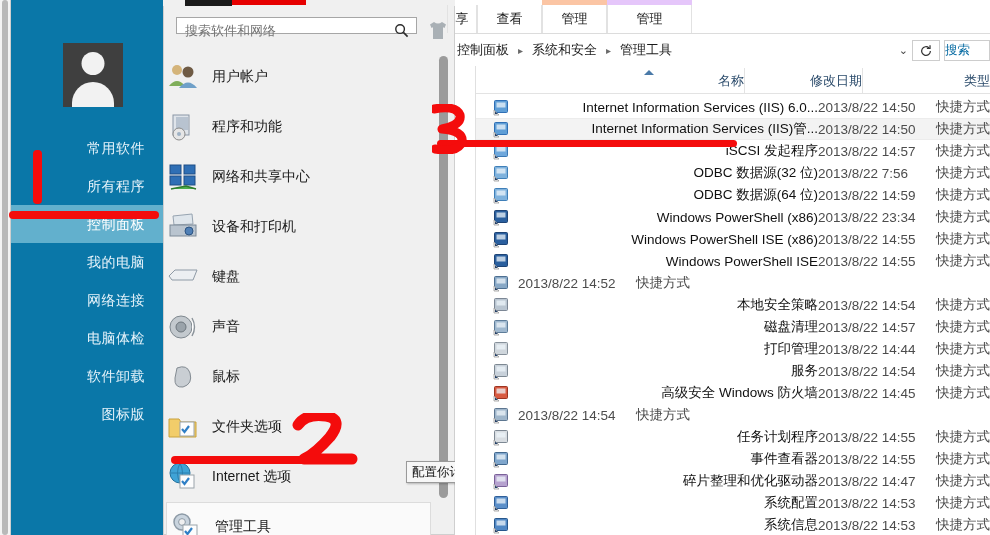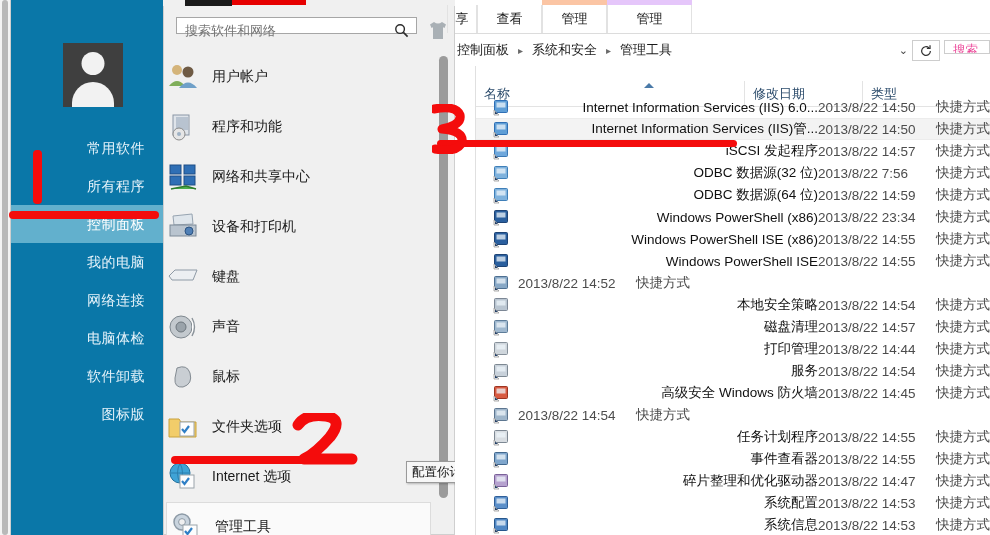--- a/index.html
+++ b/index.html
@@ -87,25 +87,25 @@
     text-align:center; font-size:13px; color:#1a1a1a;
     border-left:1px solid #e2e2e2; border-right:1px solid #e2e2e2;
   }
 
   .addrbar { position:absolute; left:0; top:35px; width:535px; height:30px; }
   .crumbs { position:absolute; left:0; top:3px; height:24px; display:flex; align-items:center; font-size:13px; color:#1a1a1a; }
   .crumb { padding:0 2px; }
   .crumb-sep { color:#6a6a6a; font-size:10px; padding:0 7px; }
   .addr-chev { position:absolute; right:82px; top:9px; font-size:11px; color:#444; }
   .addr-refresh { position:absolute; right:50px; top:5px; width:28px; height:21px; border:1px solid #cdcdcd; background:#fff; text-align:center; }
-  .addr-search { position:absolute; right:0; top:5px; width:46px; height:14px; border:1px solid #cdcdcd; background:#fff; font-size:12.5px; color:#ec4899; line-height:19px; padding-left:8px; overflow:hidden; }
+  .addr-search { position:absolute; right:0; top:5px; width:46px; height:21px; border:1px solid #cdcdcd; background:#fff; font-size:12.5px; color:#0369a1; line-height:19px; padding-left:0; overflow:hidden; }
 
   .navsep { position:absolute; left:-1px; top:66px; width:22px; height:469px; border-right:1px solid #e0e0e0; }
 
-  .colhead { position:absolute; left:21px; top:81px; width:514px; height:26px; border-bottom:1px solid #e3e3e3; }
+  .colhead { position:absolute; left:21px; top:68px; width:514px; height:26px; border-bottom:1px solid #e3e3e3;text-align:right; }
   .col { position:absolute; top:0; height:25px; line-height:25px; font-size:13px; color:#2b4b6b; border-left:1px solid #e3e3e3; padding-left:8px; }
   .col.first { border-left:none; }
   .sort-arrow { position:absolute; left:168px; top:2px; width:0; height:0; border-left:5px solid transparent; border-right:5px solid transparent; border-bottom:5px solid #4a7aa8; }
 
   .filelist { position:absolute; left:21px; top:96px; width:514px; height:439px; overflow:hidden; }
   .frow { position:relative; height:22px; display:flex; align-items:center; font-size:13.5px; color:#101010; }
   .frow.sel { background:#f3f3f3; border-top:1px solid #ececec; border-bottom:1px solid #ececec; }
   .fico { width:17px; height:17px; flex:0 0 17px; margin:0 8px 0 17px; position:relative; }
   .fname { flex:0 0 300px; white-space:nowrap; overflow:hidden;text-align:right; }
   .fdate { flex:0 0 118px; color:#4c4c4c; }

